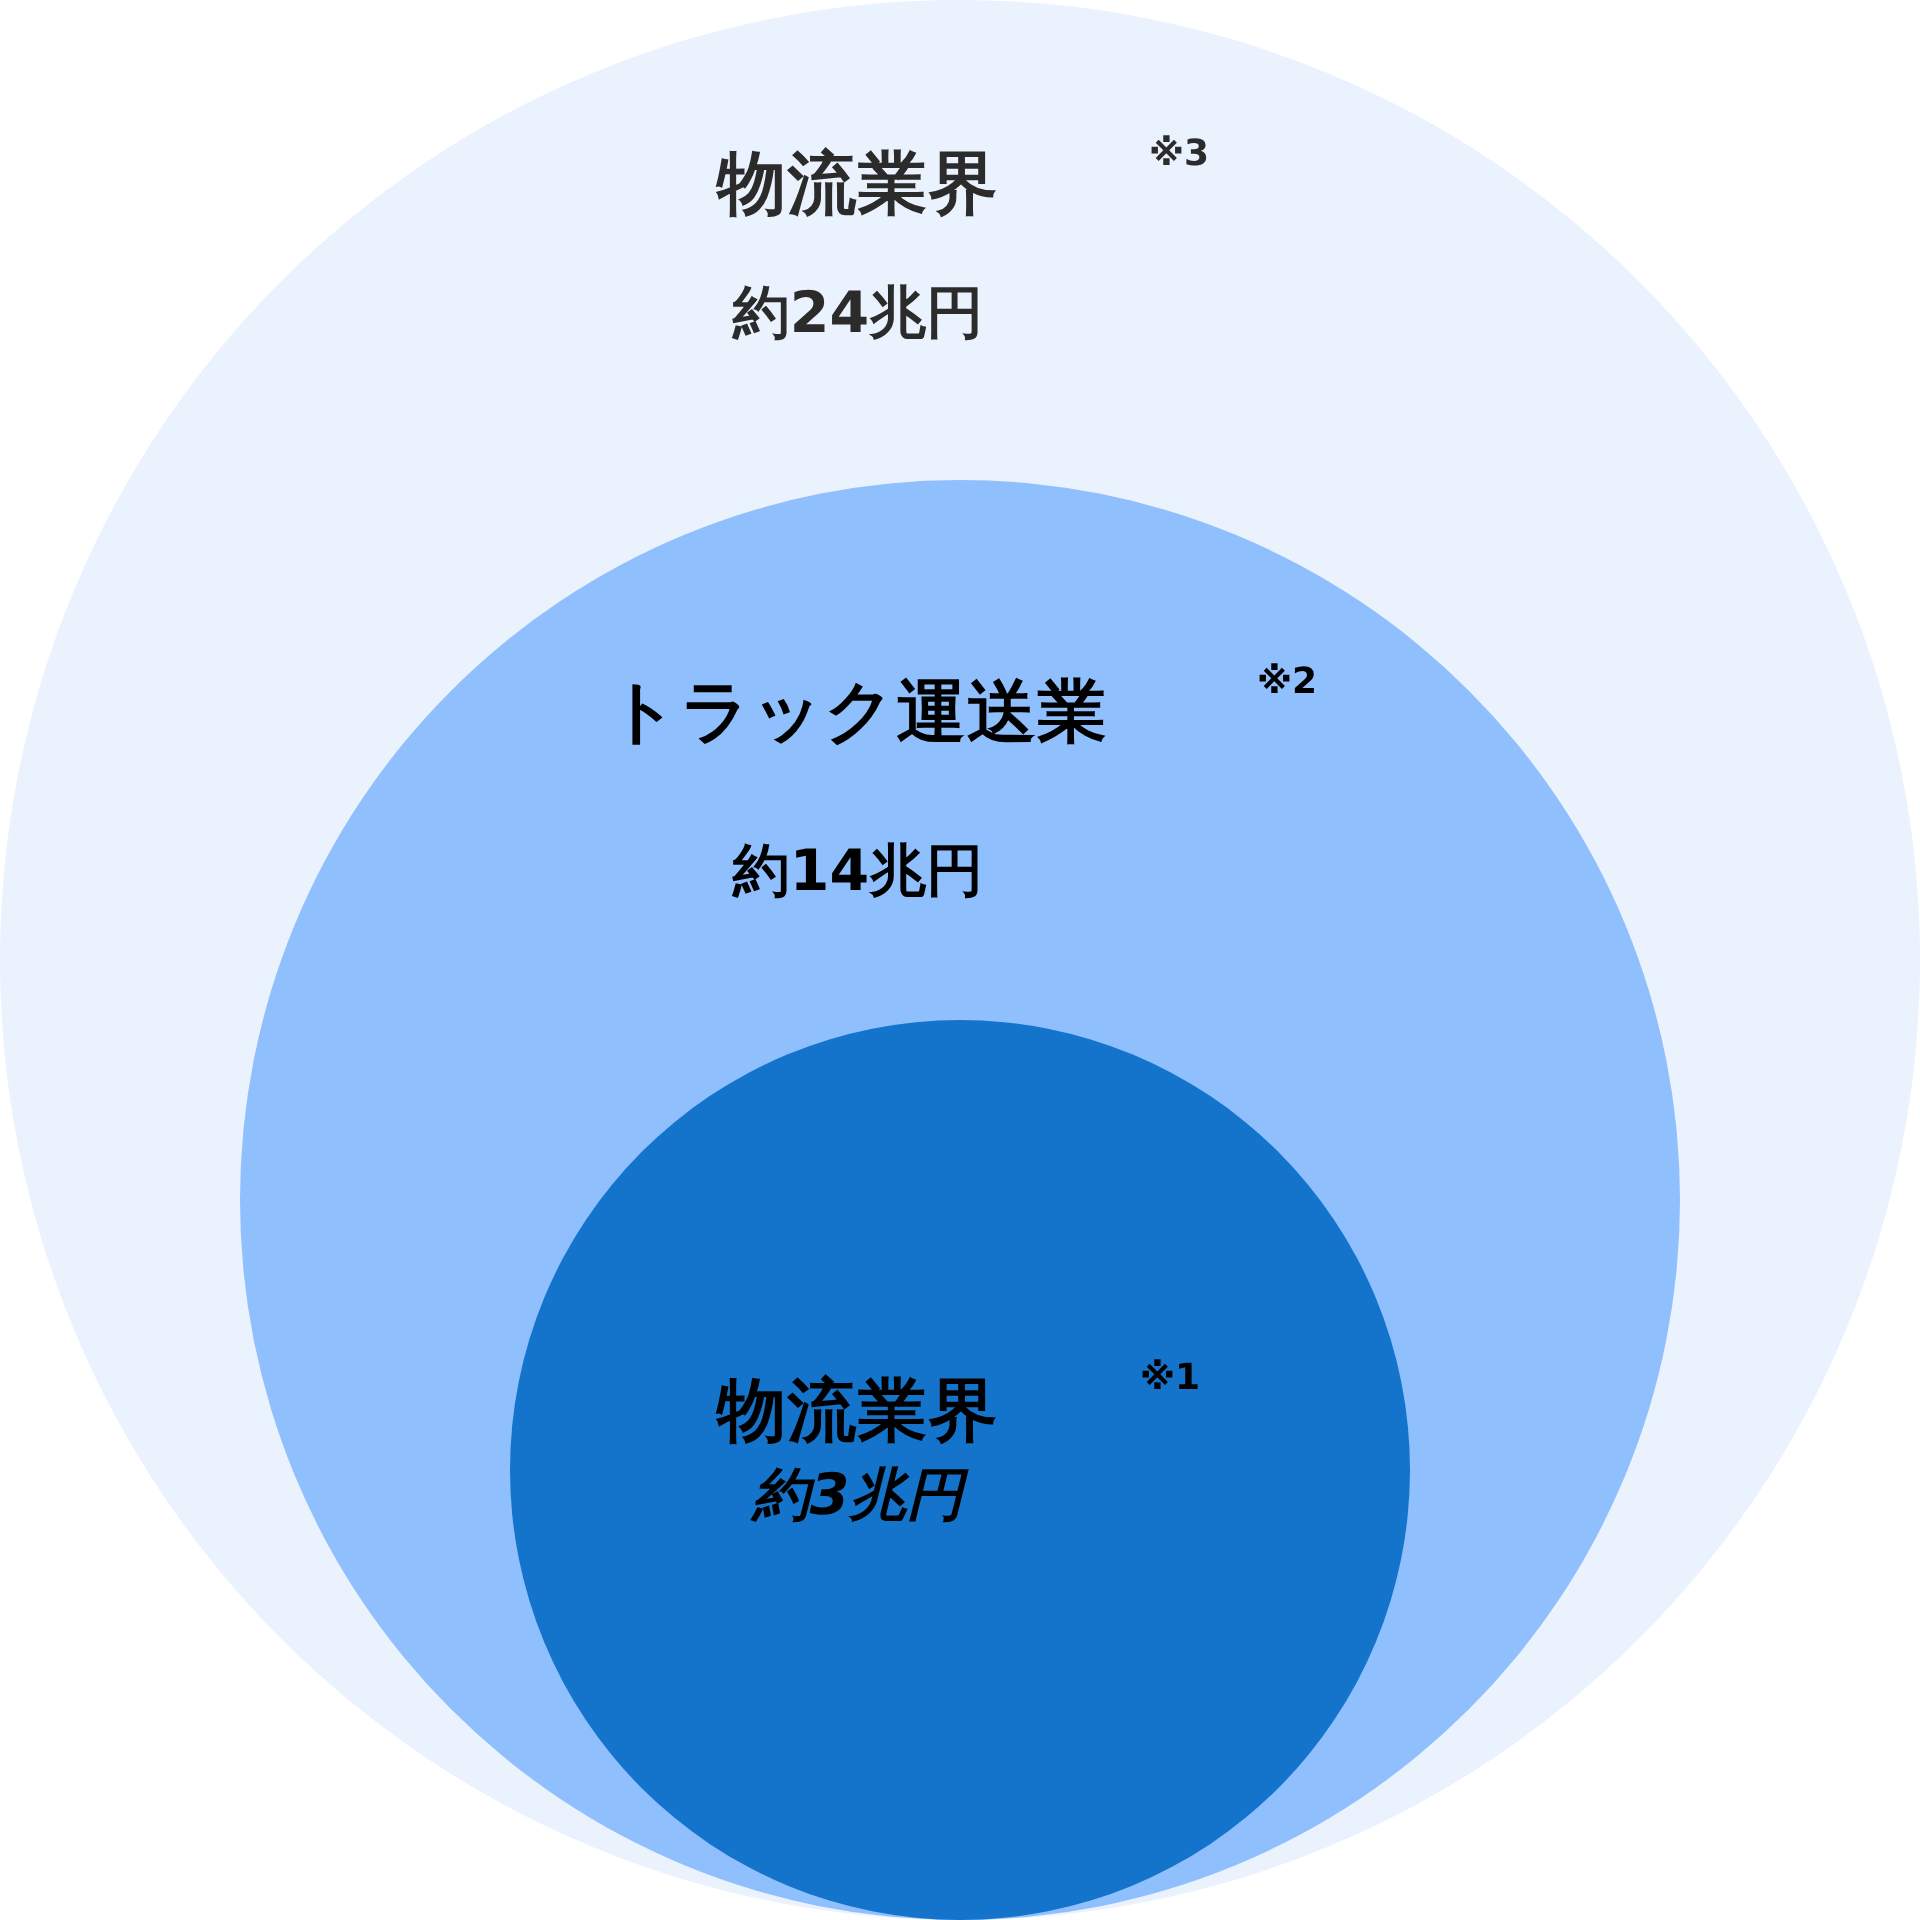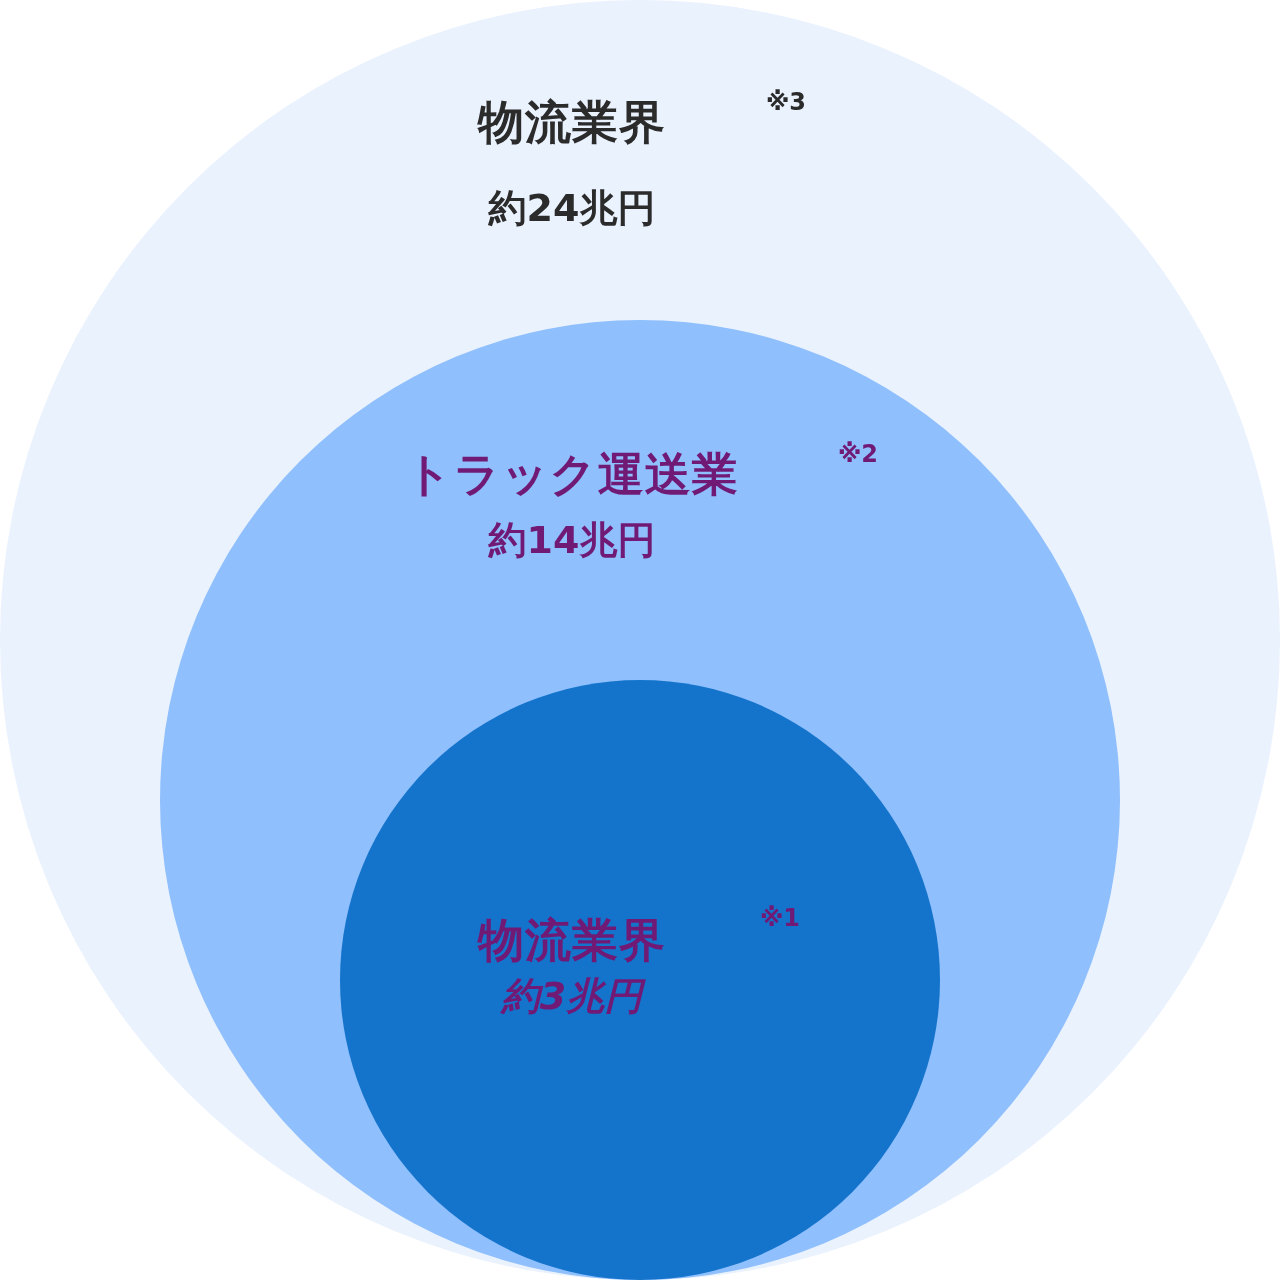--- a/index.html
+++ b/index.html
@@ -7,32 +7,32 @@
            font-family: "DejaVu Sans", "Liberation Sans", sans-serif; }
     .circle { position: absolute; border-radius: 50%; }
     .c-outer { left: 0; top: 0; width: 1280px; height: 1280px; }
     .c-mid { left: 160px; top: 320px; width: 960px; height: 960px; }
     .c-inner { left: 340px; top: 680px; width: 600px; height: 600px; }
     .label { position: absolute; left: 0; width: 1144px; text-align: center; font-weight: bold; }
     .name { font-size: 46px; line-height: 56px; letter-spacing: 1px; }
     .value { font-size: 38px; line-height: 56px; letter-spacing: 0px; }
     .note { position: absolute; font-size: 24px; font-weight: bold; line-height: 28px; }
     .dark { color: #2b2b2b; }
-    .light { color: #701a75; }
+    .light { color: #000000; }
   </style>
 </head>
 <body>
 
 <div class="circle c-outer" style="background: rgb(234, 242, 254);"></div>
 <div class="circle c-mid" style="background: rgb(143, 191, 253);"></div>
 <div class="circle c-inner" style="background: rgb(20, 116, 204);"></div>
 
 <div class="label name dark" style="top:94px;">物流業界</div>
 <div class="note dark" style="left:766px; top:88px;">※3</div>
 <div class="label value dark" style="top:180px;">約24兆円</div>
 
 <div class="label name light" style="top:446px;">トラック運送業</div>
 <div class="note light" style="left:838px; top:440px;">※2</div>
-<div class="label value light" style="top:512px;">約14兆円</div>
+<div class="label value light" style="top:552px;">約14兆円</div>
 
 <div class="label name light" style="top:912px;">物流業界</div>
 <div class="note light" style="left:760px; top:904px;">※1</div>
 <div class="label value light" style="top:968px;font-style:italic;">約3兆円</div>
 
 </body></html>

